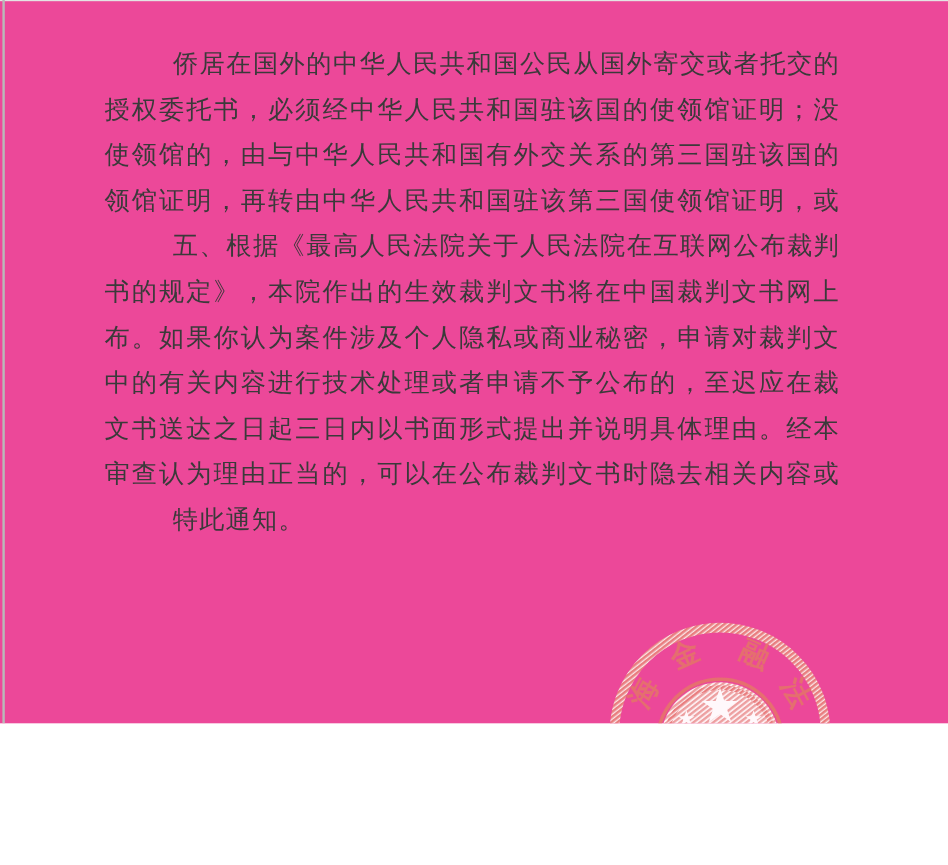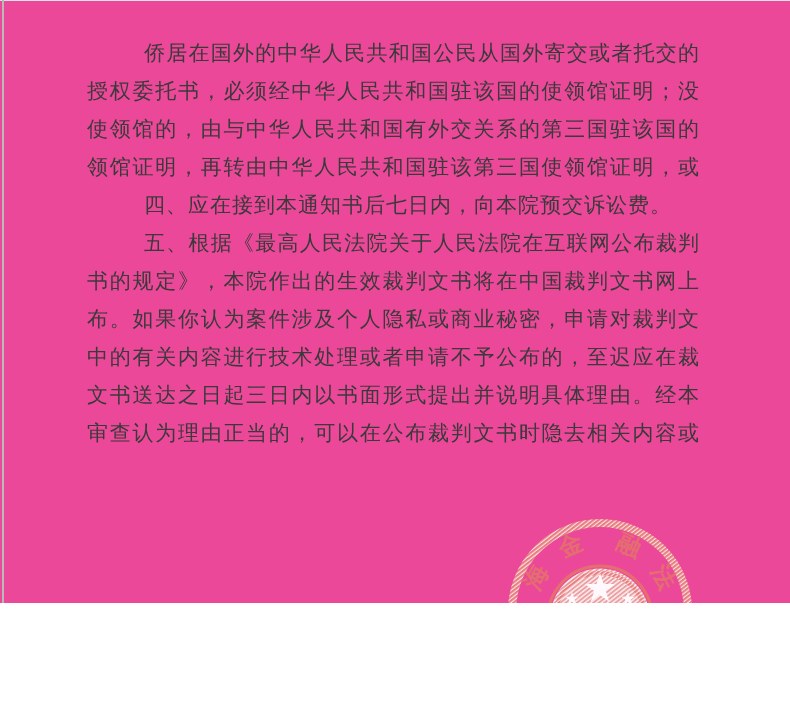--- a/index.html
+++ b/index.html
@@ -49,27 +49,27 @@
 
 <div class="page">
   <div class="edge-top"></div>
   <div class="edge-left"></div>
 
   <div class="body-text">
     <div class="line jf ind">侨居在国外的中华人民共和国公民从国外寄交或者托交的</div>
     <div class="line jf">授权委托书，必须经中华人民共和国驻该国的使领馆证明；没有</div>
     <div class="line jf">使领馆的，由与中华人民共和国有外交关系的第三国驻该国的使</div>
     <div class="line jf">领馆证明，再转由中华人民共和国驻该第三国使领馆证明，或者</div>
-    <div class="line pl ind">四、应在接到本通知书后七日内，向本院预交诉讼费。</div>
     <div class="line jf ind">五、根据《最高人民法院关于人民法院在互联网公布裁判文</div>
     <div class="line jf">书的规定》，本院作出的生效裁判文书将在中国裁判文书网上公</div>
     <div class="line jf">布。如果你认为案件涉及个人隐私或商业秘密，申请对裁判文书</div>
     <div class="line jf">中的有关内容进行技术处理或者申请不予公布的，至迟应在裁判</div>
     <div class="line jf">文书送达之日起三日内以书面形式提出并说明具体理由。经本院</div>
     <div class="line jf">审查认为理由正当的，可以在公布裁判文书时隐去相关内容或不</div>
+    <div class="line pl ind">特此通知。</div>
   </div>
 
   <svg class="seal" viewBox="-95 -95 190 190" xmlns="http://www.w3.org/2000/svg">
     <defs>
       <pattern id="ht" width="3.2" height="3.2" patternUnits="userSpaceOnUse" patternTransform="rotate(52)">
         <rect width="3.2" height="3.2" fill="#e9807e"></rect>
         <rect x="2.1" width="1.1" height="3.2" fill="#fbecec"></rect>
       </pattern>
       <pattern id="hl" width="3.4" height="3.4" patternUnits="userSpaceOnUse" patternTransform="rotate(52)">
         <rect width="3.4" height="3.4" fill="#eda3a1"></rect>

